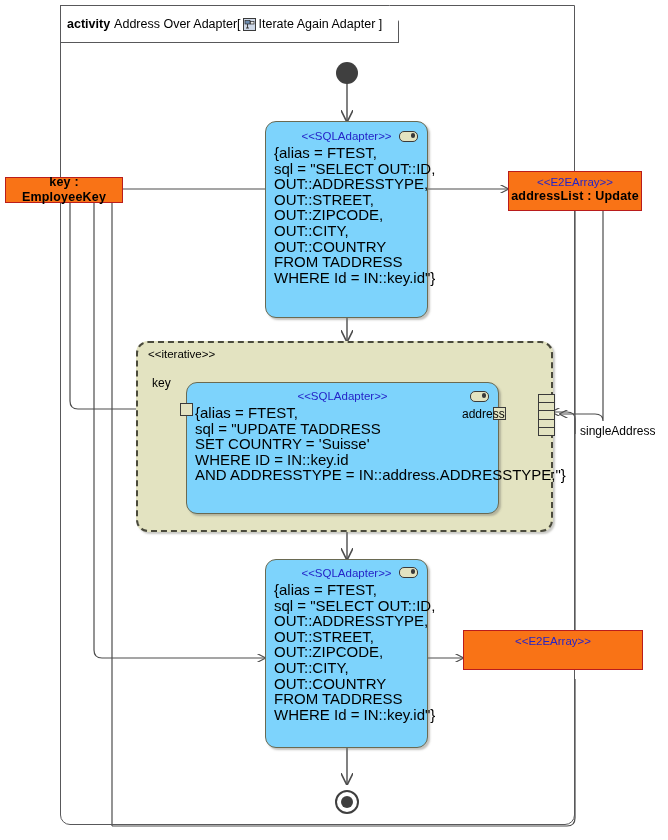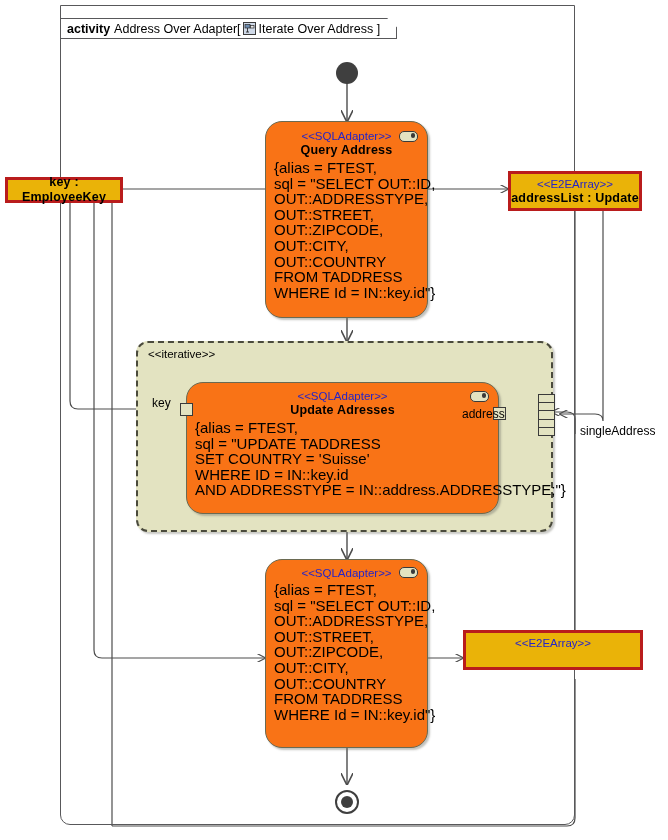--- a/index.html
+++ b/index.html
@@ -35,22 +35,22 @@
     width: 515px;
     height: 820px;
     border: 1px solid #58585a;
     border-radius: 0 0 10px 10px;
     box-sizing: border-box;
     background: transparent;
   }
   .frame-tab {
     position: absolute;
     left: 60px;
-    top: 18px;
-    height: 21px;
+    top: 5px;
+    height: 38px;
     box-sizing: border-box;
     border: 1px solid #58585a;
     background: #ffffff;
     padding: 0 16px 0 6px;
     display: flex;
     align-items: center;
     white-space: nowrap;
     font-size: 12.5px;
     color: #000;
     clip-path: polygon(0 0, calc(100% - 10px) 0, 100% 45%, 100% 100%, 0 100%);
@@ -82,23 +82,23 @@
     text-align: center;
     color: #000;
     line-height: 15px;
     letter-spacing: 0.2px;
   }
 
   
   .action {
     position: absolute;
     box-sizing: border-box;
-    background: #f97316;
+    background: #7dd3fc;
     border: 1px solid #6a6a52;
-    border-radius: 17px;
+    border-radius: 11px;
     box-shadow: 2px 2px 2px rgba(120,120,110,0.45);
   }
   .action .body {
     font-size: 15px;
     color: #000;
     line-height: 15.6px;
     white-space: pre;
     padding: 2px 0 0 8px;
   }
   .pinbtn {
@@ -117,22 +117,22 @@
     width: 4px;
     height: 5px;
     border-radius: 3px;
     background: #3a3a3a;
   }
 
   
   .objnode {
     position: absolute;
     box-sizing: border-box;
-    background: #eab308;
-    border: 3px solid #b91c1c;
+    background: #f97316;
+    border: 1px solid #b91c1c;
   }
   .objnode.plain {
     display: flex;
     align-items: center;
     justify-content: center;
   }
 
   
   .region {
     position: absolute;
@@ -265,32 +265,31 @@
     <span class="kw">activity</span>
     <span>Address Over Adapter[</span>
     <span class="frame-icon">
       <svg width="13" height="13" viewBox="0 0 13 13">
         <rect x="0.5" y="0.5" width="12" height="12" fill="#cfd9e8" stroke="#3a3a3a"></rect>
         <rect x="2" y="2.5" width="5" height="3.5" fill="#6d8cb0" stroke="#2a2a2a" stroke-width="0.7"></rect>
         <rect x="7.5" y="3.5" width="3.5" height="2.5" fill="#eaeaea" stroke="#2a2a2a" stroke-width="0.7"></rect>
         <path d="M4.5 6 L4.5 10 M3 10 L6 10" stroke="#2a2a2a" stroke-width="0.9" fill="none"></path>
       </svg>
     </span>
-    <span>Iterate Over Address ]</span>
+    <span>Iterate Again Adapter ]</span>
   </div>
 
   <div class="initial" style="left:336px; top:62px;"></div>
 
   <div class="objnode plain" style="left:5px; top:177px; width:118px; height:26px;">
     <span class="nname">key : EmployeeKey</span>
   </div>
 
   <div class="action" style="left:265px; top:121px; width:163px; height:197px;">
     <div class="stereo" style="margin-top:7px;">&lt;&lt;SQLAdapter&gt;&gt;</div>
-    <div class="nname">Query  Address</div>
     <div class="body">{alias = FTEST,
 sql = "SELECT OUT::ID,
 OUT::ADDRESSTYPE,
 OUT::STREET,
 OUT::ZIPCODE,
 OUT::CITY,
 OUT::COUNTRY
 FROM TADDRESS
 WHERE Id = IN::key.id"}</div>
     <div class="pinbtn" style="right:9px; top:9px;"></div>
@@ -300,31 +299,30 @@
     <div class="stereo" style="margin-top:3px;">&lt;&lt;E2EArray&gt;&gt;</div>
     <div class="nname">addressList : Update</div>
   </div>
 
   <div class="region" style="left:136px; top:341px; width:417px; height:191px;">
     <div class="region-label">&lt;&lt;iterative&gt;&gt;</div>
   </div>
 
   <div class="action" style="left:186px; top:382px; width:313px; height:132px;">
     <div class="stereo" style="margin-top:6px;">&lt;&lt;SQLAdapter&gt;&gt;</div>
-    <div class="nname">Update Adresses</div>
     <div class="body">{alias = FTEST,
 sql = "UPDATE TADDRESS
 SET COUNTRY = 'Suisse'
 WHERE ID = IN::key.id
 AND ADDRESSTYPE = IN::address.ADDRESSTYPE;"}</div>
     <div class="pinbtn" style="right:9px; top:8px;"></div>
   </div>
 
   <div class="sqpin" style="left:180px; top:403px;"></div>
-  <div class="pinlabel" style="left:152px; top:396px;">key</div>
+  <div class="pinlabel" style="left:152px; top:376px;">key</div>
 
   <div class="sqpin" style="left:493px; top:407px;"></div>
   <div class="pinlabel" style="left:462px; top:407px;">address</div>
 
   <div class="expnode" style="left:538px; top:394px; width:17px; height:42px;">
     <i></i>
       <i></i>
       <i></i>
       <i></i>
       <i></i>

